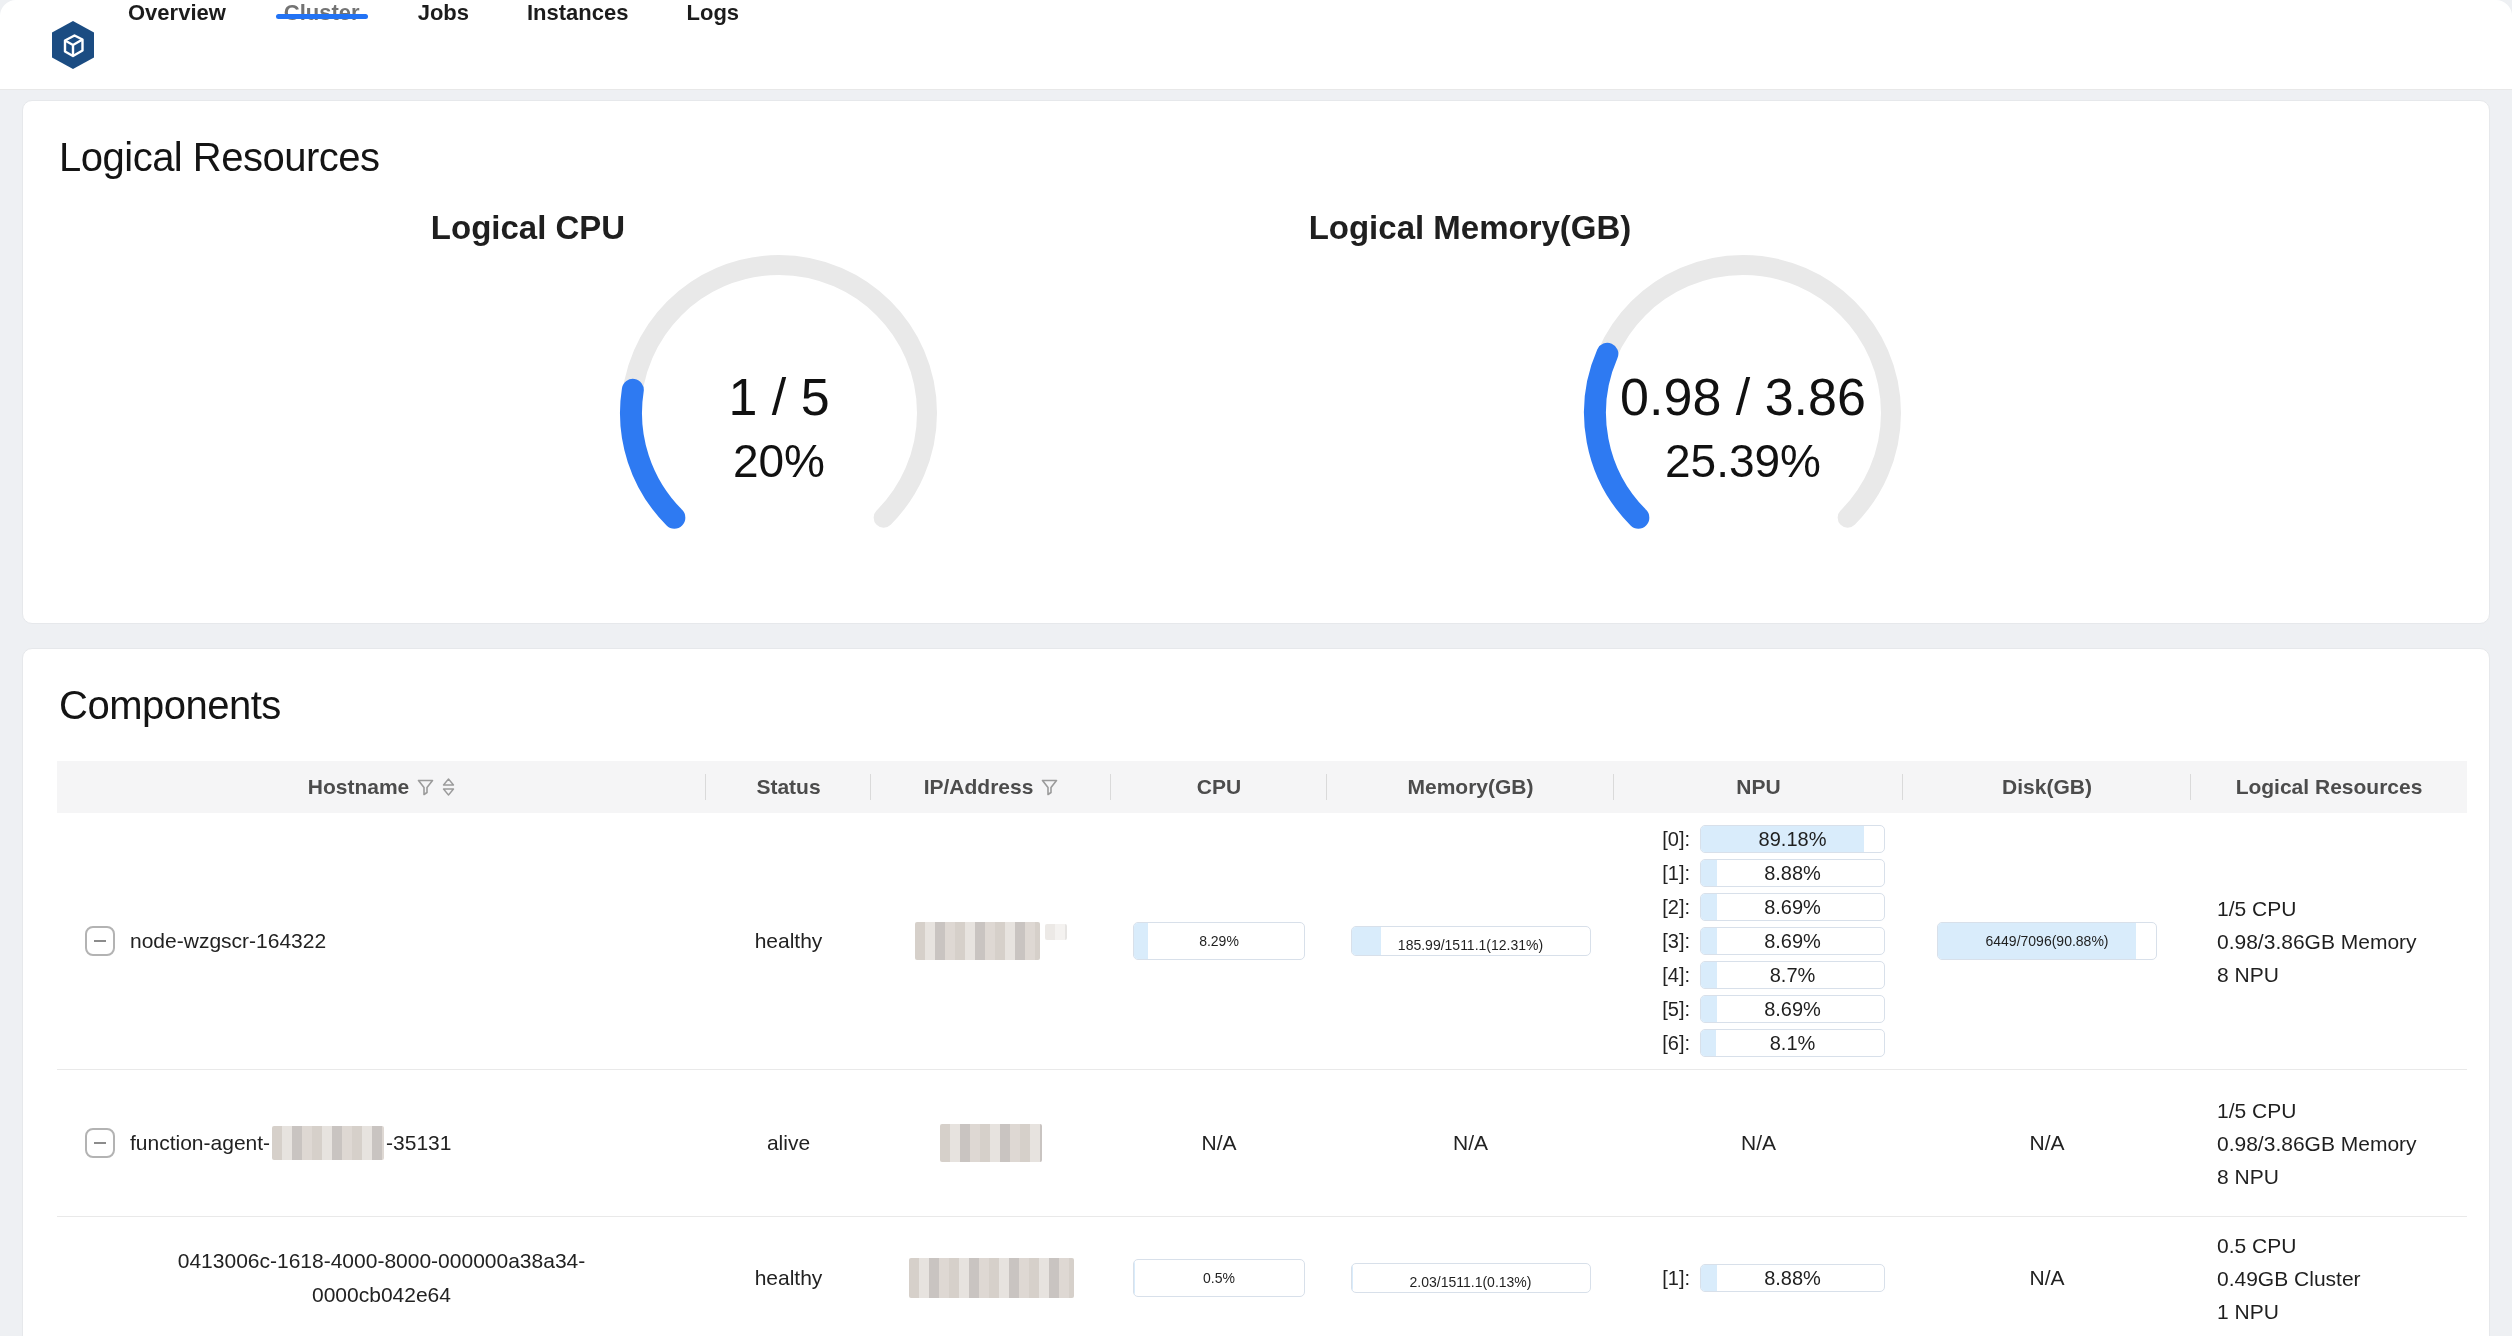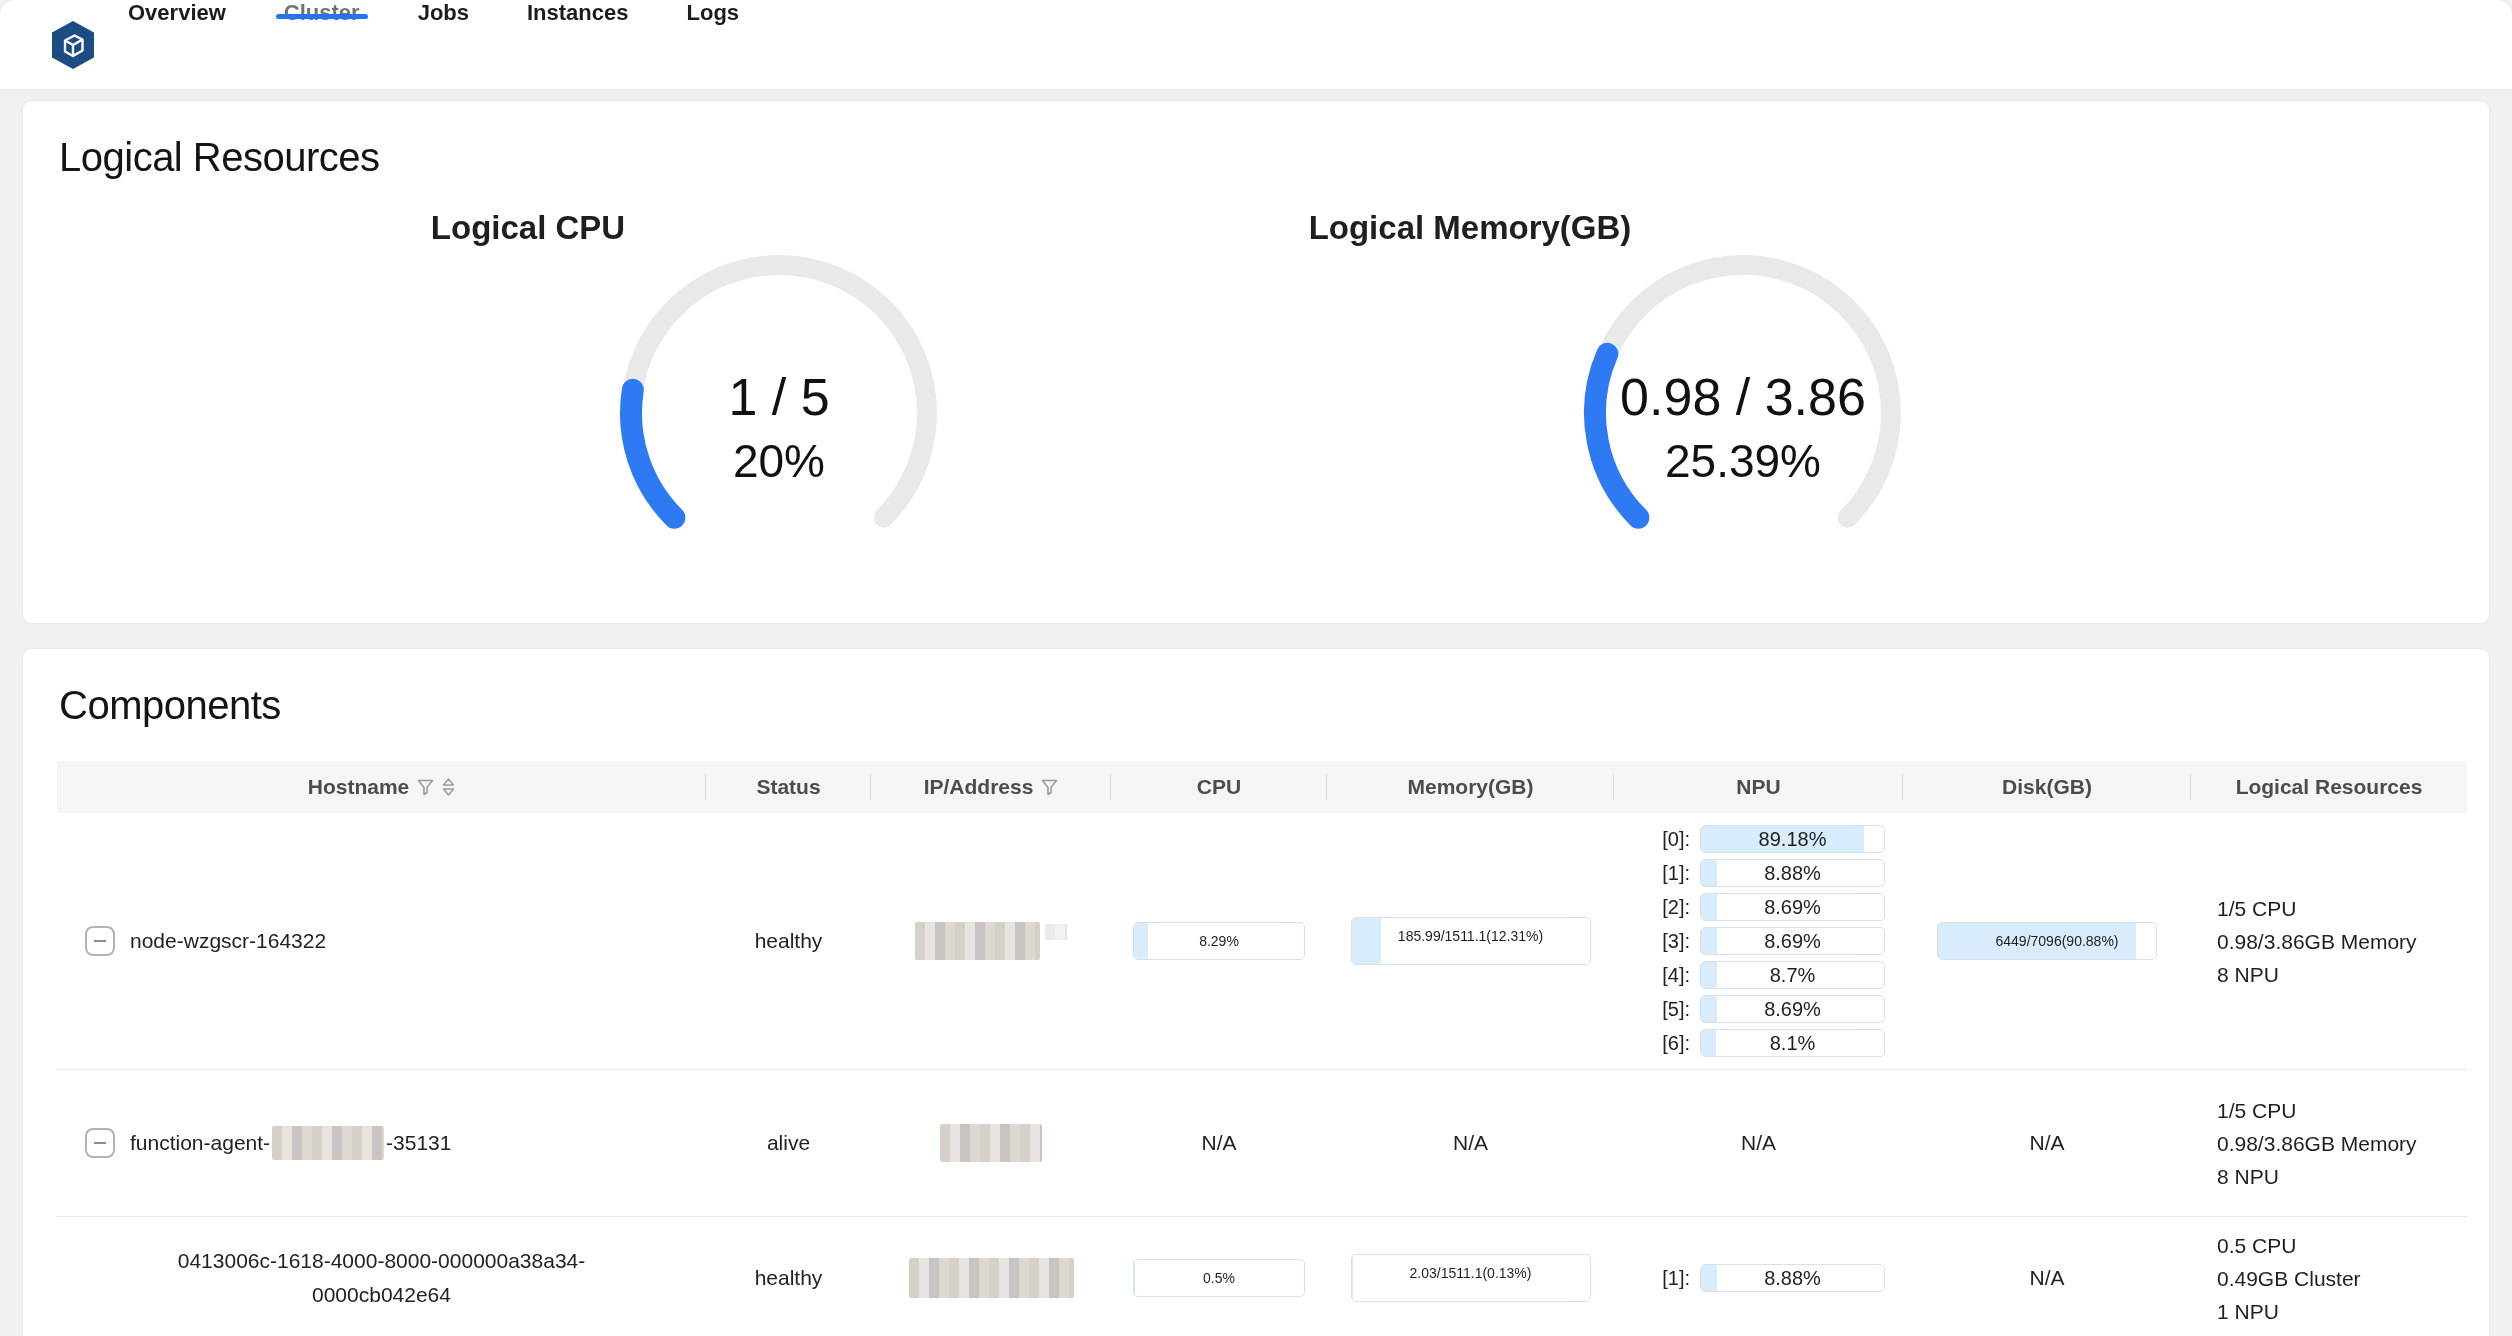--- a/index.html
+++ b/index.html
@@ -96,22 +96,22 @@
   .pbar{
     position:relative;background:#ffffff;border:1px solid #d8e0ea;border-radius:5px;
     overflow:hidden;box-sizing:border-box;
   }
   .pbar .fill{position:absolute;left:0;top:0;bottom:0;background:#d9ecfb;}
   .pbar .lbl{
     position:relative;z-index:1;display:block;width:100%;text-align:center;
     font-size:14px;color:#1f1f1f;
   }
   .pbar.cpu{width:172px;height:38px;}  .pbar.cpu .lbl{line-height:36px;}
-  .pbar.mem{width:240px;height:48px;}  .pbar.mem .lbl{line-height:36px;}
-  .pbar.disk{width:220px;height:38px;} .pbar.disk .lbl{line-height:36px;padding-left:10px;}
+  .pbar.mem{width:240px;height:30px;}  .pbar.mem .lbl{line-height:36px;}
+  .pbar.disk{width:220px;height:38px;} .pbar.disk .lbl{line-height:36px;}
   .pbar.npu{width:185px;height:28px;}  .pbar.npu .lbl{line-height:26px;font-size:20px;}
   
   .npu-stack{display:flex;flex-direction:column;align-items:flex-start;padding-left:30px;box-sizing:border-box;width:100%;}
   .npu-line{height:34px;display:flex;align-items:center;}
   .npu-lbl{width:46px;text-align:right;margin-right:10px;font-size:20px;color:#222;}
   
   .td.lres{flex-direction:column;align-items:flex-start;justify-content:center;padding-left:26px;box-sizing:border-box;}
   .lres-line{font-size:21px;line-height:33px;color:#1f1f1f;white-space:nowrap;}
   
   .hicon{flex:0 0 auto;display:inline-flex;cursor:pointer;}

